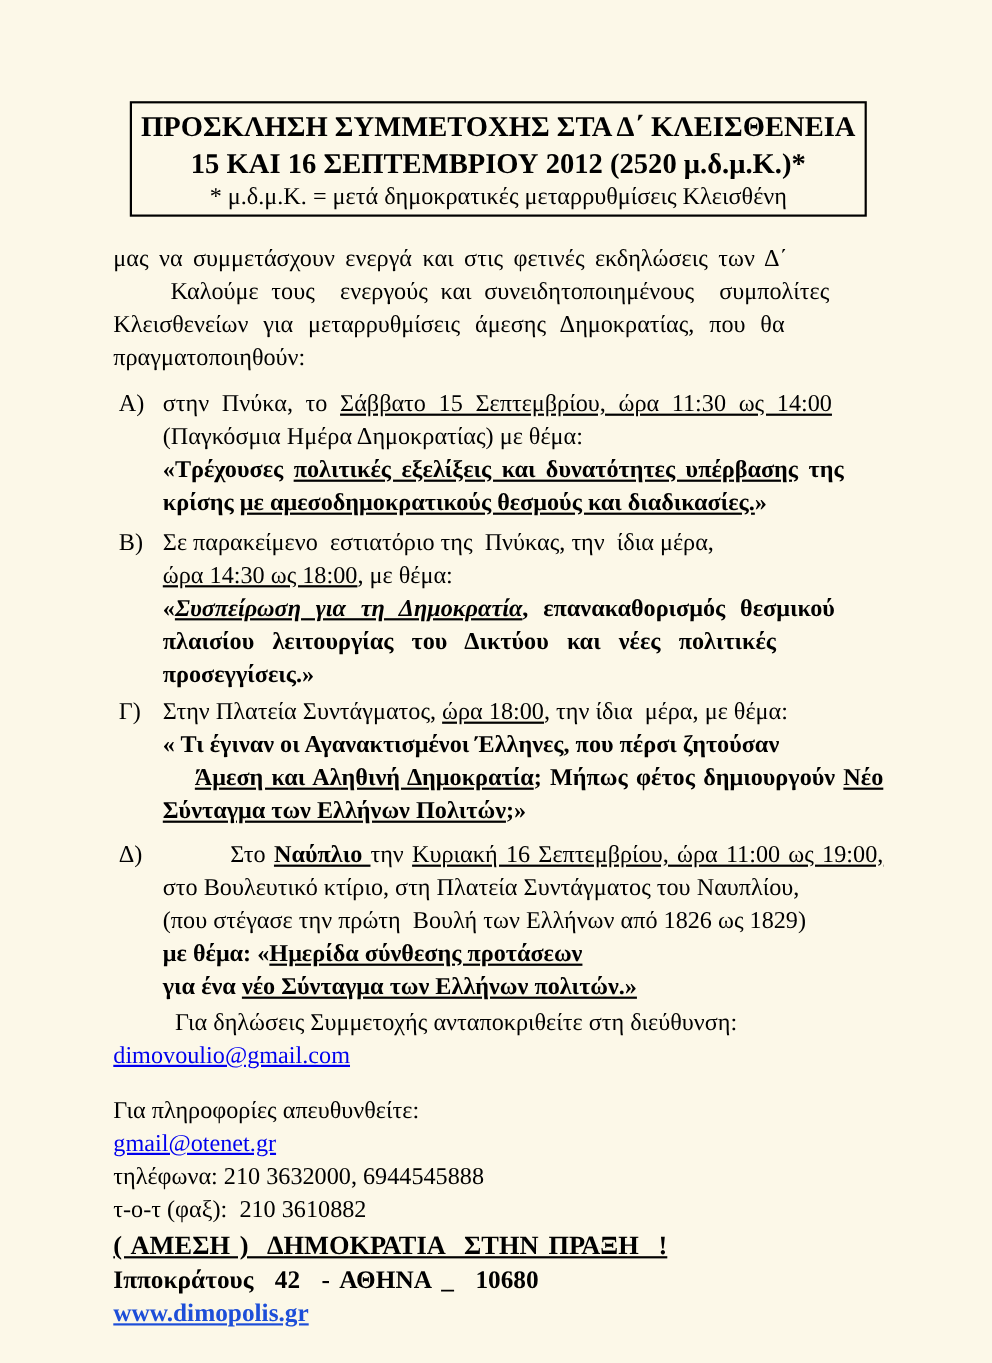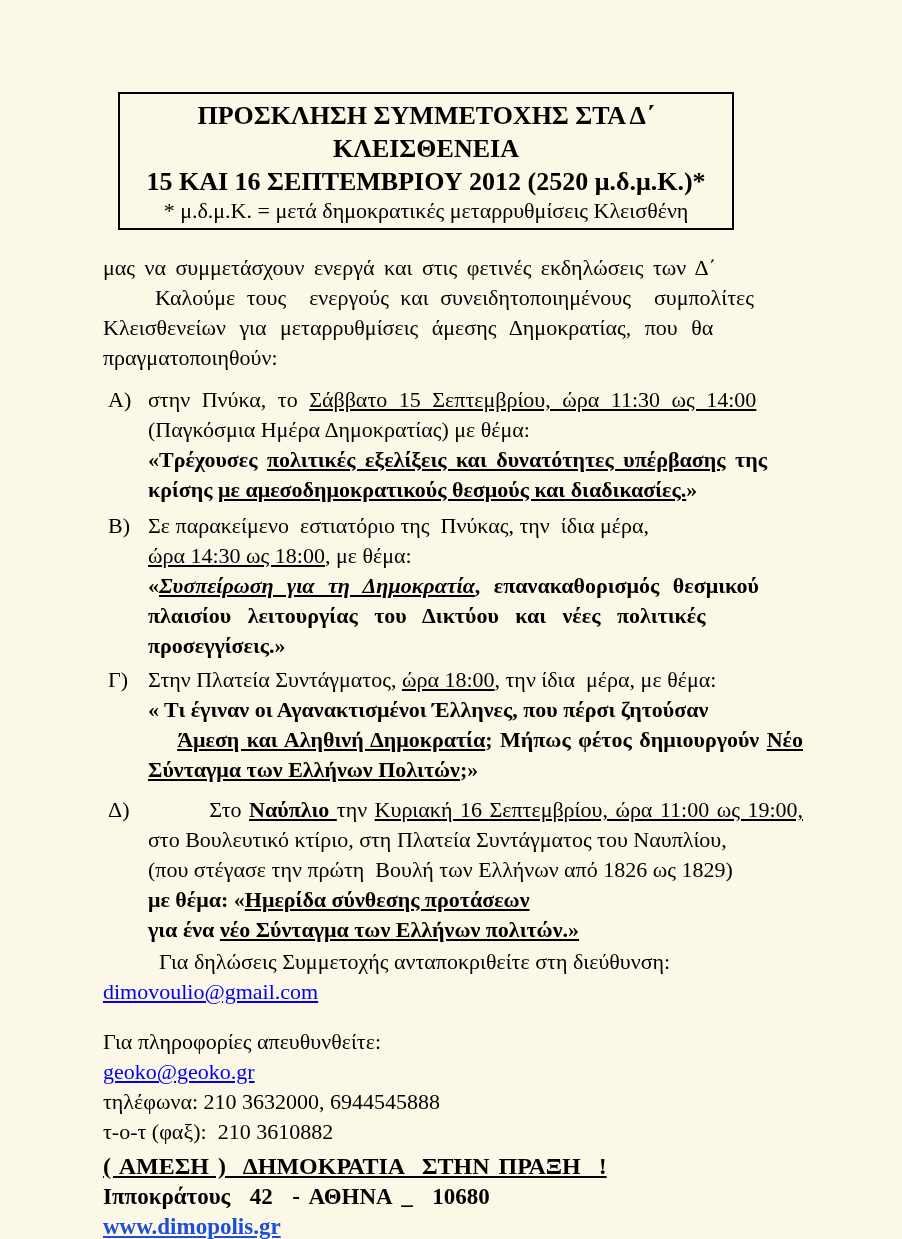--- a/index.html
+++ b/index.html
@@ -8,21 +8,21 @@
     width:902px; height:1239px;
     background:#FCF8E8;
     color:#000;
     font-family:"Liberation Serif","DejaVu Serif",serif;
     overflow:hidden;
   }
   .content { position:relative; margin-left:103px; width:700px; padding-top:92px; }
 
   
   .title-box {
-    width:616px; margin-left:15px;
+    width:670px; margin-left:15px;
     border:2px solid #000;
     text-align:center;
     padding:5px 6px 4px 6px;
   }
   .title-main { font-weight:bold; font-size:26px; line-height:33px; }
   .title-foot { font-size:22px; line-height:26px; }
 
   
   .line { font-size:22px; line-height:30px; white-space:pre-wrap; }
   .b { font-weight:bold; }
@@ -114,21 +114,21 @@
     <div class="line b"><span>για ένα </span><span class="u">νέο Σύνταγμα των Ελλήνων πολιτών.»</span></div>
   </div>
 
   <div class="contact-1">
     <div class="line center lead">Για δηλώσεις Συμμετοχής ανταποκριθείτε στη διεύθυνση:</div>
     <div class="line center"><a class="email-link" href="#">dimovoulio@gmail.com</a></div>
   </div>
 
   <div class="contact-2">
     <div class="line center">Για πληροφορίες απευθυνθείτε:</div>
-    <div class="line center"><a class="email-link" href="#">geoko@geoko.gr</a></div>
+    <div class="line center"><a class="email-link" href="#">gmail@otenet.gr</a></div>
     <div class="line center">τηλέφωνα: 210 3632000, 6944545888</div>
     <div class="line center">τ-ο-τ (φαξ):  210 3610882</div>
   </div>
 
   <div class="footer">
     <div class="line center slogan">( ΑΜΕΣΗ )  ΔΗΜΟΚΡΑΤΙΑ  ΣΤΗΝ ΠΡΑΞΗ  !</div>
     <div class="line center address">Ιπποκράτους  42  - ΑΘΗΝΑ _  10680</div>
     <div class="line center site"><a class="site-link" href="#">www.dimopolis.gr</a></div>
   </div>
 

